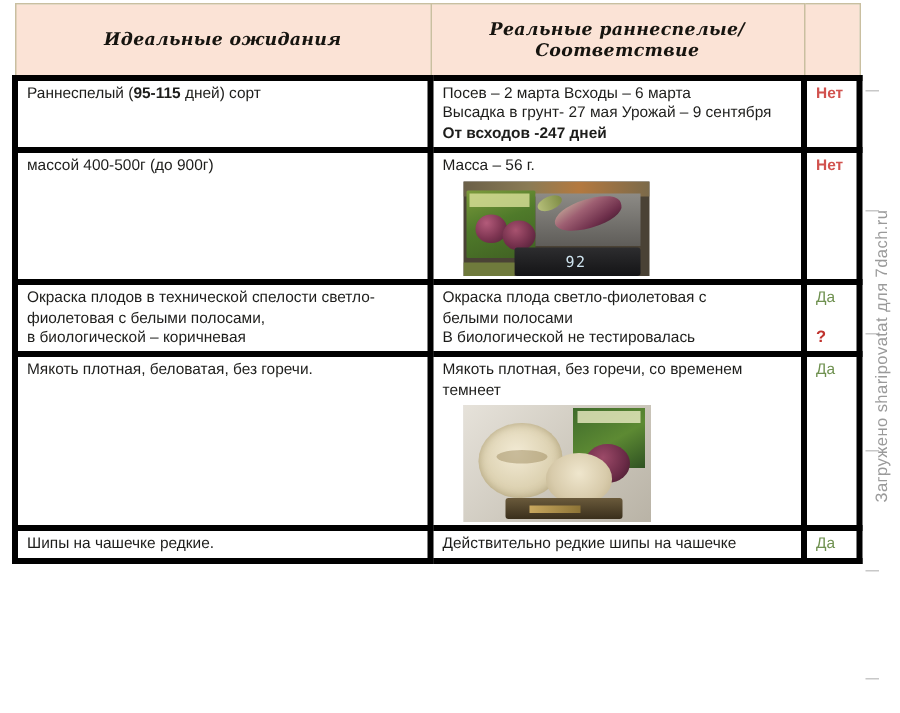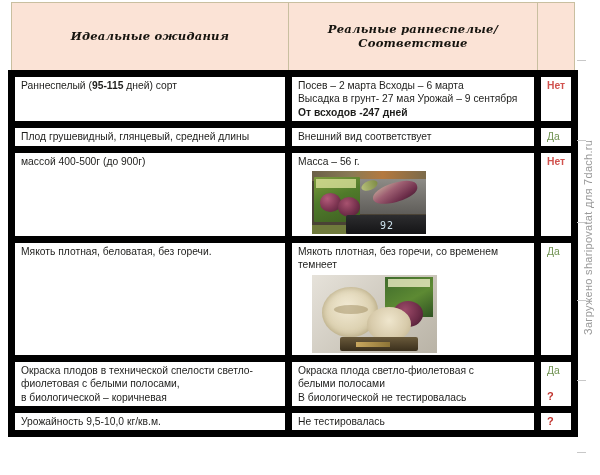--- a/index.html
+++ b/index.html
@@ -25,21 +25,21 @@
   table.grid {
     position: absolute;
     left: 8px;
     top: 2px;
     width: 563px;
     border-collapse: collapse;
     table-layout: fixed;
   }
 
   table.grid td {
-    border: 7px solid #000000;
+    border: 4px solid #000000;
     vertical-align: top;
     padding: 2px 5px 2px 6px;
     font-size: 10.3px;
     line-height: 13.4px;
     color: #1d1d1b;
     background: #ffffff;
   }
 
   
   col.c-ideal   { width: 277px; }
@@ -52,21 +52,21 @@
     text-align: center;
     font-family: "DejaVu Serif", "Liberation Serif", serif;
     font-style: italic;
     font-weight: bold;
     font-size: 11.6px;
     letter-spacing: 0.2px;
     height: 27px;
     vertical-align: middle;
     color: #16140f;
     border: 1px solid #c9bfa0;
-    padding: 20px 4px;
+    padding: 10px 4px;
   }
   tr.header td.st { background: #fbe3d6; }
 
   
   td.status {
     text-align: left;
     padding-left: 6px;
     font-size: 10.3px;
     margin-top: 26px;
   }
@@ -80,21 +80,21 @@
   .photo-wrap {
     margin: 3px 0 0 14px;
   }
   .photo {
     border: 0;
     display: block;
   }
 
   
   .photo-scale {
-    width: 114px;
+    width: 124px;
     height: 63px;
     position: relative;
     overflow: hidden;
     background: #4a4235;
   }
   .ps-topband {
     position: absolute; left: 0; top: 0; width: 100%; height: 10px;
     background: linear-gradient(90deg,#6b6048 0%,#8a7b55 35%,#b4793f 62%,#7b6a4a 100%);
   }
   .ps-pack {
@@ -257,27 +257,20 @@
           <div>Высадка в грунт- 27 мая Урожай – 9 сентября</div>
           <div class="b">От всходов -247 дней</div>
         </td>
         <td class="status">
           <span class="no">Нет</span>
         </td>
       </tr>
 
 
 
-      <tr style="height:16px;">
-        <td>Плод грушевидный, глянцевый, средней длины</td>
-        <td>Внешний вид соответствует</td>
-        <td class="status">
-          <span class="yes">Да</span>
-        </td>
-      </tr>
 
       <tr style="height:88px;">
         <td>массой 400-500г (до 900г)</td>
         <td>
           <div>Масса – 56 г.</div>
           <div class="photo-wrap">
             <div class="photo photo-scale">
               <div class="ps-topband"></div>
               <div class="ps-pack"></div>
               <div class="ps-pack-label"></div>
@@ -290,20 +283,38 @@
               <div class="ps-readout">92</div>
               <div class="ps-base"></div>
             </div>
           </div>
         </td>
         <td class="status">
           <span class="no">Нет</span>
         </td>
       </tr>
 
+      <tr style="height:48px;">
+        <td>
+          <div>Окраска плодов в технической спелости светло-</div>
+          <div>фиолетовая с белыми полосами,</div>
+          <div>в биологической – коричневая</div>
+        </td>
+        <td>
+          <div>Окраска плода светло-фиолетовая с</div>
+          <div>белыми полосами</div>
+          <div>В биологической не тестировалась</div>
+        </td>
+        <td class="status">
+          <div class="yes">Да</div>
+          <div style="height:13px;"></div>
+          <div class="qm">?</div>
+        </td>
+      </tr>
+
       <tr style="height:104px;">
         <td>Мякоть плотная, беловатая, без горечи.</td>
         <td>
           <div>Мякоть плотная, без горечи, со временем</div>
           <div>темнеет</div>
           <div class="photo-wrap">
             <div class="photo photo-flesh">
               <div class="pf-cloth"></div>
               <div class="pf-pack"></div>
               <div class="pf-pack-txt"></div>
@@ -315,46 +326,28 @@
               <div class="pf-knife"></div>
               <div class="pf-knife-shine"></div>
             </div>
           </div>
         </td>
         <td class="status">
           <span class="yes">Да</span>
         </td>
       </tr>
 
-      <tr style="height:48px;">
-        <td>
-          <div>Окраска плодов в технической спелости светло-</div>
-          <div>фиолетовая с белыми полосами,</div>
-          <div>в биологической – коричневая</div>
-        </td>
-        <td>
-          <div>Окраска плода светло-фиолетовая с</div>
-          <div>белыми полосами</div>
-          <div>В биологической не тестировалась</div>
-        </td>
-        <td class="status">
-          <div class="yes">Да</div>
-          <div style="height:13px;"></div>
-          <div class="qm">?</div>
-        </td>
-      </tr>
-
-
       <tr style="height:16px;">
-        <td>Урожайность 9,5-10,0 кг/кв.м.</td>
-        <td>Не тестировалась</td>
-        <td class="status">
-          <span class="qm">?</span>
-        </td>
-      </tr>
+        <td>Шипы на чашечке редкие.</td>
+        <td>Действительно редкие шипы на чашечке</td>
+        <td class="status">
+          <span class="yes">Да</span>
+        </td>
+      </tr>
+
 
     </tbody>
   </table>
 
   <div class="tick" style="top:60px;"></div>
   <div class="tick" style="top:140px;"></div>
   <div class="tick" style="top:222px;"></div>
   <div class="tick" style="top:300px;"></div>
   <div class="tick" style="top:380px;"></div>
   <div class="tick" style="top:452px;"></div>

